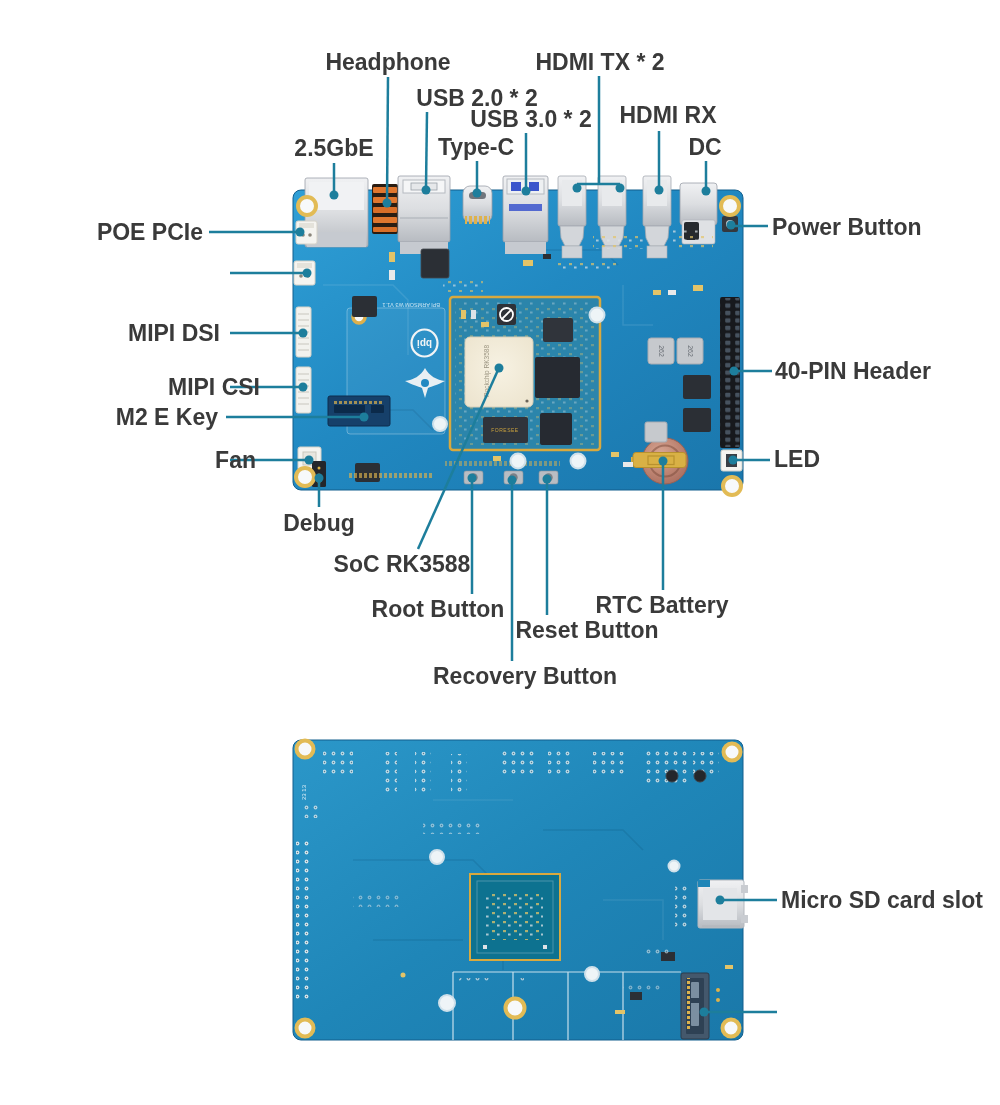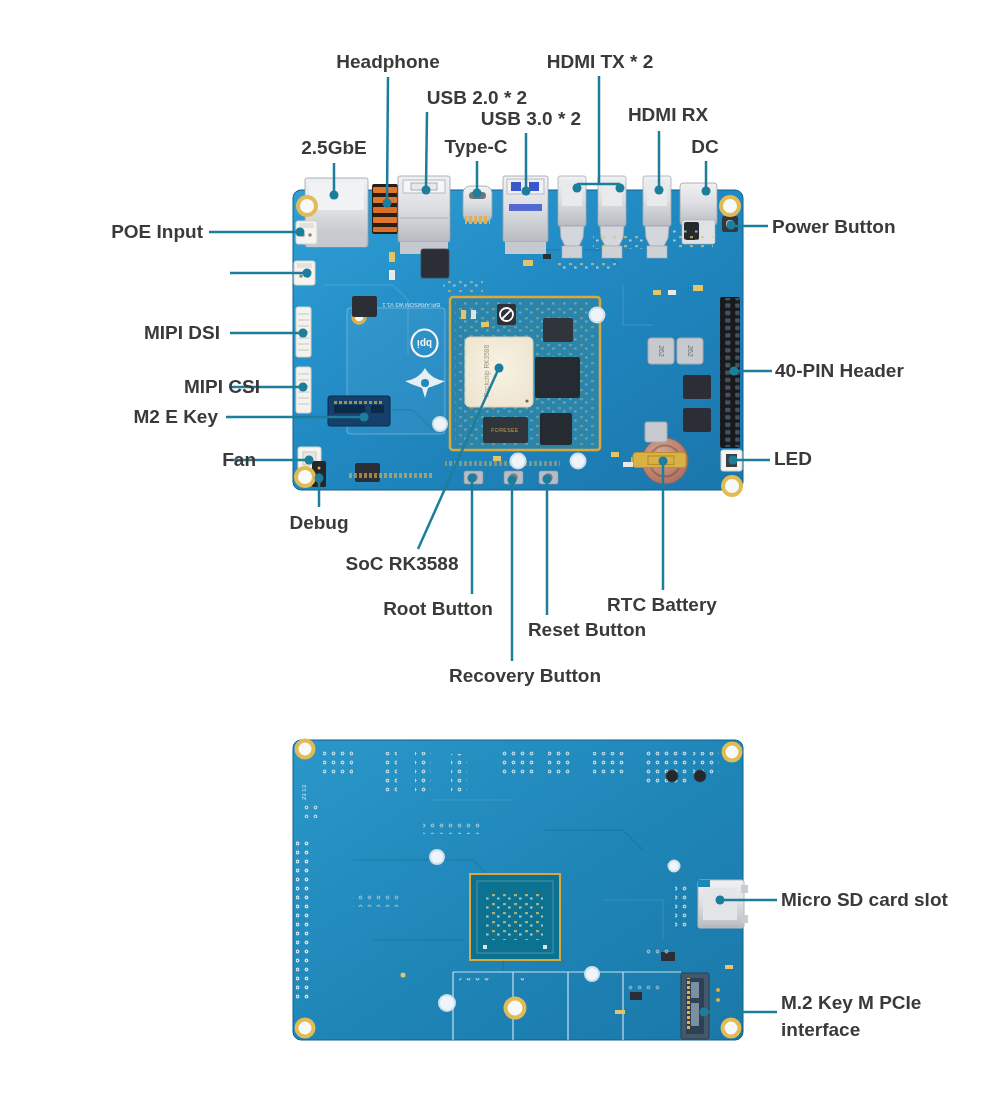--- a/index.html
+++ b/index.html
@@ -1,20 +1,20 @@
 <!DOCTYPE html>
 <html><head>
 <meta charset="utf-8">
 <style>
   html,body{margin:0;padding:0;background:#ffffff;}
   .stage{position:relative;width:1000px;height:1105px;background:#ffffff;overflow:hidden;
          font-family:"Liberation Sans",sans-serif;}
   .art{position:absolute;left:0;top:0;}
   .lbl{position:absolute;font-family:"Liberation Sans",sans-serif;font-weight:600;
-       font-size:19px;color:#3a3a3a;white-space:nowrap;line-height:28px;}
+       font-size:23px;color:#3a3a3a;white-space:nowrap;line-height:28px;}
   .lbl.c{transform:translateX(-50%);}
   .lbl.r{text-align:right;}
   .lbl.wrap{white-space:normal;width:184px;line-height:27px;}
 </style>
 </head>
 <body>
 
 <div class="stage">
 
 <svg class="art" width="1000" height="1105" viewBox="0 0 1000 1105">
@@ -405,32 +405,31 @@
 
 <div class="lbl c" style="left:388px;top:48px;"><span>Headphone</span></div>
 <div class="lbl c" style="left:477px;top:84px;"><span>USB 2.0 * 2</span></div>
 <div class="lbl c" style="left:531px;top:105px;"><span>USB 3.0 * 2</span></div>
 <div class="lbl c" style="left:600px;top:48px;"><span>HDMI TX * 2</span></div>
 <div class="lbl c" style="left:668px;top:101px;"><span>HDMI RX</span></div>
 <div class="lbl c" style="left:476px;top:133px;"><span>Type-C</span></div>
 <div class="lbl c" style="left:334px;top:134px;"><span>2.5GbE</span></div>
 <div class="lbl c" style="left:705px;top:133px;"><span>DC</span></div>
 
-<div class="lbl r" style="right:797px;top:218px;"><span>POE Input</span></div>
+<div class="lbl r" style="right:797px;top:218px;"><span>POE PCIe</span></div>
 <div class="lbl r" style="right:780px;top:319px;"><span>MIPI DSI</span></div>
 <div class="lbl r" style="right:740px;top:373px;"><span>MIPI CSI</span></div>
 <div class="lbl r" style="right:782px;top:403px;"><span>M2 E Key</span></div>
 <div class="lbl r" style="right:744px;top:446px;"><span>Fan</span></div>
 
 <div class="lbl c" style="left:319px;top:509px;"><span>Debug</span></div>
 <div class="lbl c" style="left:402px;top:550px;"><span>SoC RK3588</span></div>
 <div class="lbl c" style="left:438px;top:595px;"><span>Root Button</span></div>
 <div class="lbl c" style="left:587px;top:616px;"><span>Reset Button</span></div>
 <div class="lbl c" style="left:525px;top:662px;"><span>Recovery Button</span></div>
 <div class="lbl c" style="left:662px;top:591px;"><span>RTC Battery</span></div>
 
 <div class="lbl" style="left:772px;top:213px;"><span>Power Button</span></div>
 <div class="lbl" style="left:775px;top:357px;"><span>40-PIN Header</span></div>
 <div class="lbl" style="left:774px;top:445px;"><span>LED</span></div>
 <div class="lbl" style="left:781px;top:886px;"><span>Micro SD card slot</span></div>
-<div class="lbl wrap" style="left:781px;top:989px;"><span>M.2 Key M PCIe interface</span></div>
 
 </div>
 
 </body></html>

